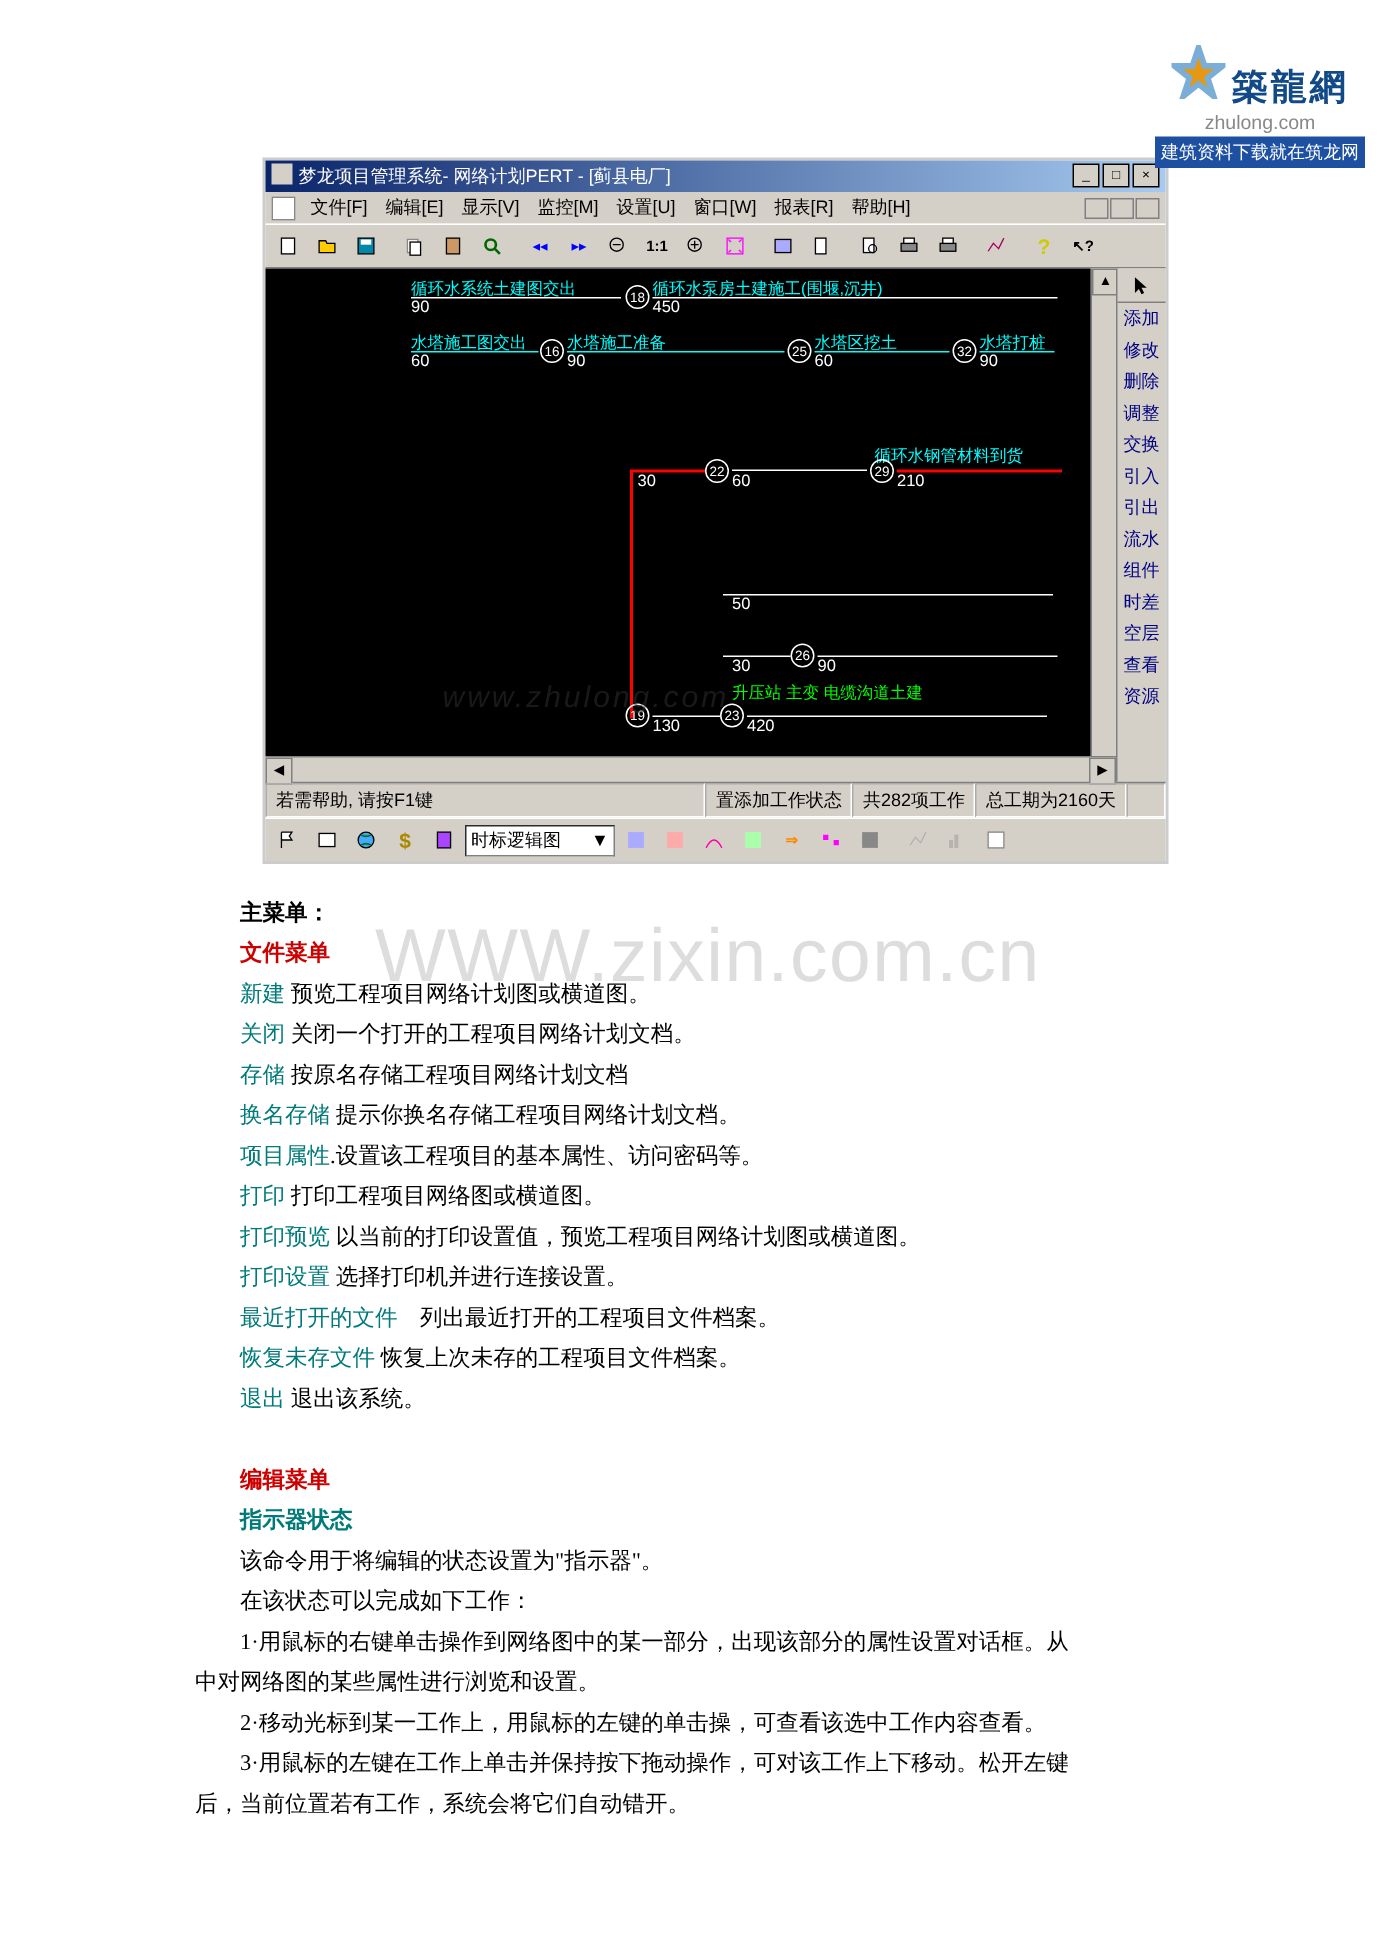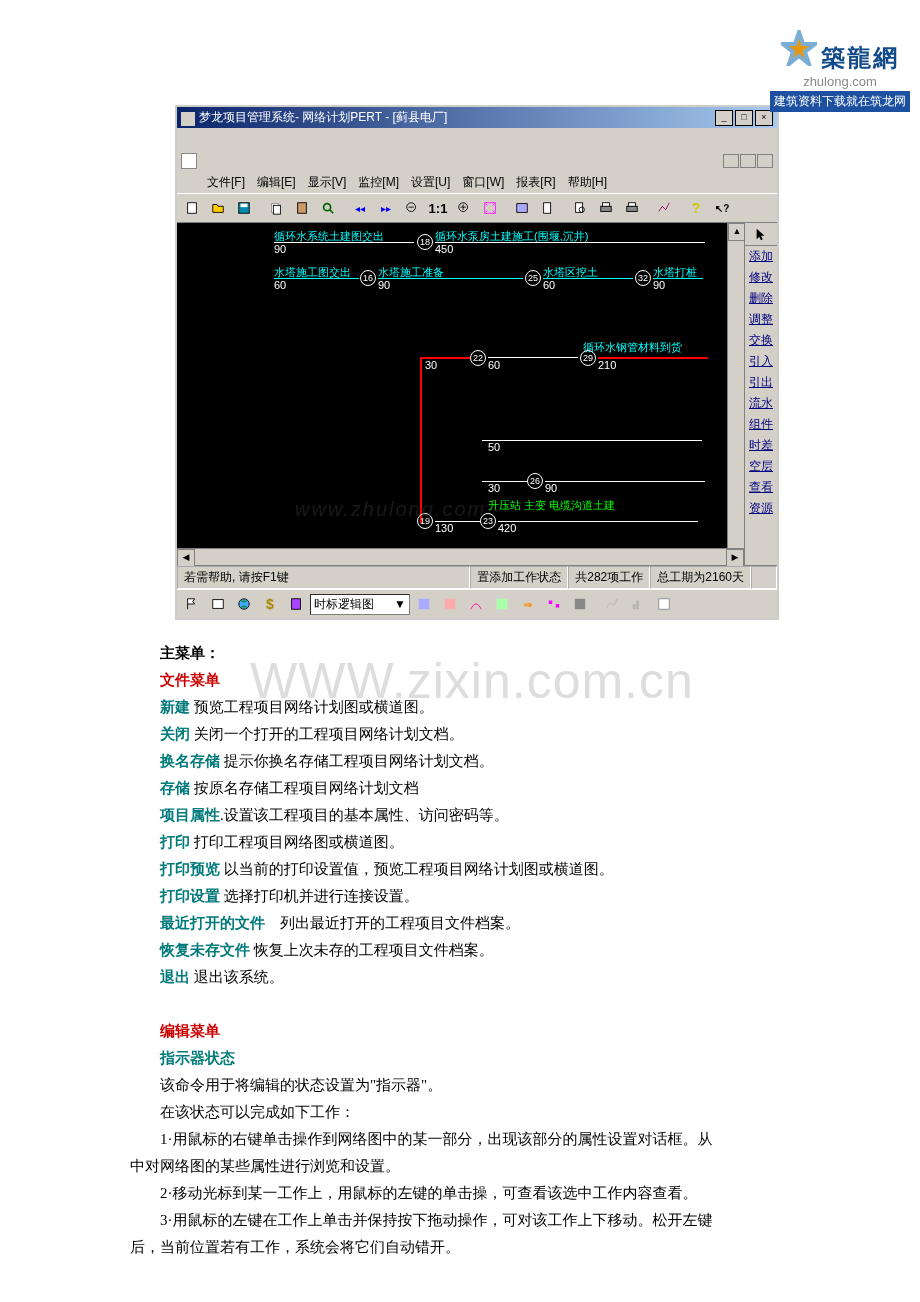--- a/index.html
+++ b/index.html
@@ -4,29 +4,29 @@
 <style>
 body { margin: 0; font-family: "Microsoft YaHei", SimSun, sans-serif; background: #fff; width: 920px; }
 .logo-section { position: relative; height: 105px; }
 .logo-box { position: absolute; right: 10px; top: 30px; text-align: center; }
 .logo-star { display: inline-block; }
 .logo-text-cn { font-family: SimSun, serif; font-size: 24px; color: #114a86; font-weight: bold; letter-spacing: 2px; }
 .logo-text-en { font-size: 13px; color: #888; }
 .logo-bar { background: #1e50a2; color: #fff; font-size: 12px; padding: 2px 4px; margin-top: 2px; }
 
 .app-window { width: 600px; margin-left: 175px; border: 2px solid #ccc; }
-.titlebar { background: linear-gradient(to right, #0a246a, #a6caf0); color: #fff; font-size: 12px; padding: 2px 4px; display: flex; align-items: flex-end; }
+.titlebar { background: linear-gradient(to right, #0a246a, #a6caf0); color: #fff; font-size: 12px; padding: 2px 4px; display: flex; align-items: flex-start; }
 .titlebar .icon { width: 14px; height: 14px; background: #d4d0c8; margin-right: 4px; display: inline-block; }
 .titlebar .title-text { flex: 1; }
 .win-btns { display: flex; gap: 2px; }
 .win-btn { width: 16px; height: 14px; background: #d4d0c8; border: 1px solid #000; font-size: 9px; text-align: center; line-height: 12px; color: #000; }
 
 .menubar { background: #d4d0c8; font-size: 12px; padding: 2px 4px; display: flex; align-items:center; }
 .menubar .icon { width: 14px; height: 14px; background: #fff; border: 1px solid #888; margin-right: 4px; }
-.menubar .menuitem { padding: 0 6px; margin-top: 44px; }
+.menubar .menuitem { padding: 0 6px; }
 .menubar .spacer { flex: 1; }
 .menubar .mdi-btns { display: flex; gap: 1px; }
 .menubar .mdi-btn { width: 14px; height: 12px; background: #d4d0c8; border: 1px solid #808080; }
 
 .toolbar { background: #d4d0c8; padding: 3px; display: flex; gap: 2px; border-top: 1px solid #fff; border-bottom: 1px solid #808080; }
 .toolbtn { width: 22px; height: 20px; border: 1px solid #d4d0c8; display: inline-flex; align-items: center; justify-content: center; font-size: 10px; background: #d4d0c8; }
 .toolbtn svg { width: 14px; height: 14px; }
 .toolsep { width: 4px; }
 
 .workarea { display: flex; background: #d4d0c8; }
@@ -39,34 +39,34 @@
 .cnv-line-h.cyan { border-top-color: #0ff; }
 .cnv-line-h.red { border-top: 2px solid #f00; }
 .cnv-line-v { position:absolute; width:1px; border-left: 2px solid #f00; }
 .watermark { position: absolute; color: #333; font-size: 20px; font-style: italic; letter-spacing: 2px; left: 118px; top: 275px; opacity: 0.5; }
 .vscroll { width: 16px; background: #d4d0c8; border-left:1px solid #808080; }
 .hscroll { height: 16px; background: #d4d0c8; border-top:1px solid #808080; display:flex; }
 .scroll-btn { width:16px; height:16px; border:1px solid #808080; background:#d4d0c8; font-size:9px; text-align:center; line-height:14px; }
 
 .sidebar { width: 32px; border-left: 1px solid #808080; display: flex; flex-direction:column; background:#d4d0c8;}
 .sidebar-cursor { height: 22px; display:flex; align-items:center; justify-content:center; border-bottom:1px solid #808080; }
-.sidebar-btn { font-size: 12px; color: #000080; text-decoration: underline; text-align: center; padding: 2px 0; cursor: pointer; }
+.sidebar-btn { font-size: 12px; color: #000080; text-align: center; padding: 2px 0; cursor: pointer; }
 
 .statusbar { background: #d4d0c8; border-top: 1px solid #808080; display: flex; font-size: 12px; }
 .status-cell { border: 1px inset #fff; padding: 2px 6px; }
 .status-cell.f1 { flex:1; }
 
 .toolbar2 { background: #d4d0c8; padding: 3px; display: flex; gap: 2px; border-top: 1px solid #fff; align-items:center; }
 .combo { font-size: 12px; background: #fff; border: 1px inset #808080; padding: 1px 3px; display:flex; align-items:center; }
 
 .doc { width: 730px; margin-left: 130px; margin-top: 20px; font-size: 15px; line-height: 1.8; font-family: SimSun, serif; }
 .doc .section-title { font-weight: bold; }
 .doc .red { color: #cc0000; font-weight: bold; }
 .doc .teal { color: #007a7a; font-weight: bold; }
-.doc .cmd { color: #007a7a; font-weight: bold; }
+.doc .cmd { color: #007a7a; font-weight: normal; }
 .doc p { margin: 0; text-indent: 0; }
 .doc .para { text-indent: 2em; margin: 0;}
 .wm2 { position: absolute; font-size: 50px; color: #ddd; left: 250px; margin-top:-4px; letter-spacing: 1px; z-index:-1; font-family: Arial; }
 </style>
 </head>
 <body>
 
 <div class="logo-section">
   <div class="logo-box">
     <div>
@@ -146,21 +146,21 @@
       </div>
     <div class="toolsep"></div>
     <div class="toolbtn" style="color:#00f">◂◂</div>
     <div class="toolbtn" style="color:#00f">▸▸</div>
     <div class="toolbtn">
         <svg viewBox="0 0 16 16">
           <circle cx="7" cy="7" r="5" fill="none" stroke="#000"></circle>
           <line x1="4" y1="7" x2="10" y2="7" stroke="#000"></line>
         </svg>
       </div>
-    <div class="toolbtn" style="font-size:13px;font-weight:bold">1:1</div>
+    <div class="toolbtn" style="font-size:10px;font-weight:bold">1:1</div>
     <div class="toolbtn">
         <svg viewBox="0 0 16 16">
           <circle cx="7" cy="7" r="5" fill="none" stroke="#000"></circle>
           <line x1="4" y1="7" x2="10" y2="7" stroke="#000"></line>
           <line x1="7" y1="4" x2="7" y2="10" stroke="#000"></line>
         </svg>
       </div>
     <div class="toolbtn">
         <svg viewBox="0 0 16 16">
           <rect x="2" y="2" width="12" height="12" fill="none" stroke="#f0f"></rect>
@@ -382,22 +382,22 @@
   </div>
 </div>
 
 <div class="doc">
   <div class="wm2">WWW.zixin.com.cn</div>
   <p class="section-title para">主菜单：</p>
   <p class="para"><span class="red">文件菜单</span></p>
   <div id="file-items">
       <p class="para"><span class="cmd">新建</span><span> 预览工程项目网络计划图或横道图。</span></p>
       <p class="para"><span class="cmd">关闭</span><span> 关闭一个打开的工程项目网络计划文档。</span></p>
+      <p class="para"><span class="cmd">存储</span><span> 按原名存储工程项目网络计划文档</span></p>
       <p class="para"><span class="cmd">换名存储</span><span> 提示你换名存储工程项目网络计划文档。</span></p>
-      <p class="para"><span class="cmd">存储</span><span> 按原名存储工程项目网络计划文档</span></p>
       <p class="para"><span class="cmd">项目属性</span><span>.设置该工程项目的基本属性、访问密码等。</span></p>
       <p class="para"><span class="cmd">打印</span><span> 打印工程项目网络图或横道图。</span></p>
       <p class="para"><span class="cmd">打印预览</span><span> 以当前的打印设置值，预览工程项目网络计划图或横道图。</span></p>
       <p class="para"><span class="cmd">打印设置</span><span> 选择打印机并进行连接设置。</span></p>
       <p class="para"><span class="cmd">最近打开的文件</span><span>　列出最近打开的工程项目文件档案。</span></p>
       <p class="para"><span class="cmd">恢复未存文件</span><span> 恢复上次未存的工程项目文件档案。</span></p>
       <p class="para"><span class="cmd">退出</span><span> 退出该系统。</span></p>
     </div>
   <br>
   <p class="para"><span class="red">编辑菜单</span></p>

